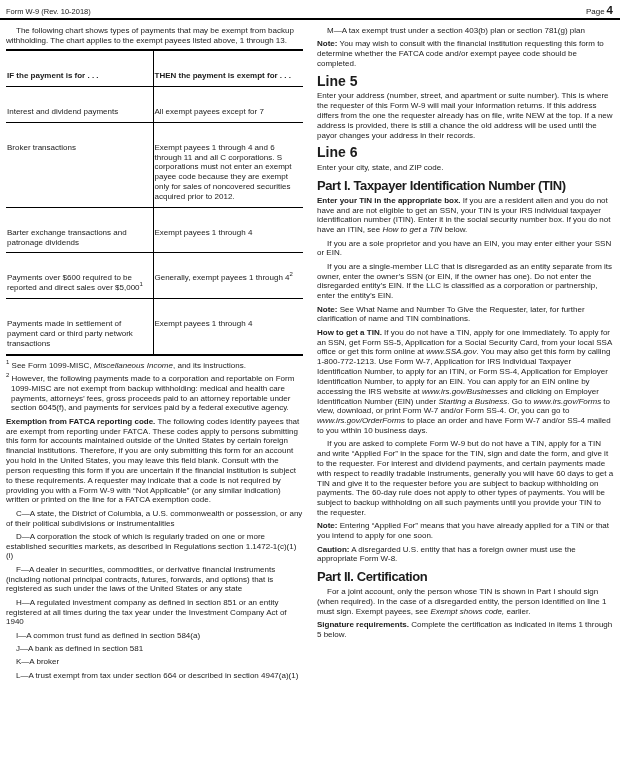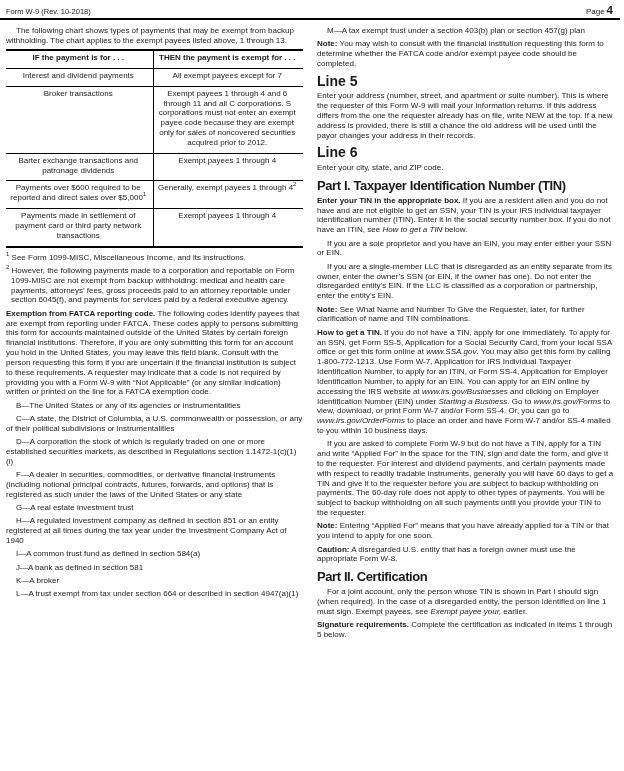--- a/index.html
+++ b/index.html
@@ -24,22 +24,22 @@
   .indent { text-indent:10px; }
   .footnote { padding-left:5px; text-indent:-5px; }
   sup { font-size:6px; line-height:0; vertical-align:super; }
 
   .h2 { font-size:14px; font-weight:bold; margin:4px 0 2.5px 0; }
   .h1 { font-size:13px; font-weight:bold; margin:5px 0 3px 0; letter-spacing:-0.4px; white-space:nowrap; }
 
   table.chart { width:100%; border-collapse:collapse; margin:1px 0 5px 0;
     border-top:2px solid #000; border-bottom:2px solid #000; }
   table.chart th, table.chart td {
-    text-align:center; vertical-align:top; font-size:8px; line-height:1.23;
-    padding:2px 3px 5px 1px; border-bottom:1px solid #000;
+    text-align:left; vertical-align:top; font-size:8px; line-height:1.23;
+    padding:20px 3px 5px 1px; border-bottom:1px solid #000;
   }
   table.chart th { font-weight:bold; }
   table.chart .cell-if { border-right:1px solid #000; width:49.5%; }
   table.chart tr:last-child td { border-bottom:none; }
 </style>
 </head>
 <body>
 
 <div class="page">
   <div class="hdr">
@@ -73,48 +73,46 @@
             <tr>
               <td class="cell-if"><span>Payments over $600 required to be reported and direct sales over $5,000</span><sup>1</sup></td>
               <td class="cell-then"><span>Generally, exempt payees 1 through 4</span><sup>2</sup></td>
             </tr>
             <tr>
               <td class="cell-if"><span>Payments made in settlement of payment card or third party network transactions</span></td>
               <td class="cell-then"><span>Exempt payees 1 through 4</span></td>
             </tr>
           </tbody>
         </table>
-        <p class="para footnote"><sup>1</sup><span> See Form 1099-MISC, </span><span style="">Miscellaneous Income</span><span>, and its instructions.</span></p>
+        <p class="para footnote"><sup>1</sup><span> See Form 1099-MISC, </span><span style="font-style: italic;">Miscellaneous Income</span><span>, and its instructions.</span></p>
         <p class="para footnote"><sup>2</sup><span> However, the following payments made to a corporation and reportable on Form 1099-MISC are not exempt from backup withholding: medical and health care payments, attorneys’ fees, gross proceeds paid to an attorney reportable under section 6045(f), and payments for services paid by a federal executive agency.</span></p>
         <p class="para"><span style="font-weight: bold;">Exemption from FATCA reporting code.</span><span> The following codes identify payees that are exempt from reporting under FATCA. These codes apply to persons submitting this form for accounts maintained outside of the United States by certain foreign financial institutions. Therefore, if you are only submitting this form for an account you hold in the United States, you may leave this field blank. Consult with the person requesting this form if you are uncertain if the financial institution is subject to these requirements. A requester may indicate that a code is not required by providing you with a Form W-9 with “Not Applicable” (or any similar indication) written or printed on the line for a FATCA exemption code.</span></p>
-        <p class="para indent"><span>B—The United States or any of its agencies or instrumentalities</span></p>
         <p class="para indent"><span>C—A state, the District of Columbia, a U.S. commonwealth or possession, or any of their political subdivisions or instrumentalities</span></p>
         <p class="para indent"><span>D—A corporation the stock of which is regularly traded on one or more established securities markets, as described in Regulations section 1.1472-1(c)(1)(i)</span></p>
         <p class="para indent"><span>F—A dealer in securities, commodities, or derivative financial instruments (including notional principal contracts, futures, forwards, and options) that is registered as such under the laws of the United States or any state</span></p>
-        <p class="para indent"><span>G—A real estate investment trust</span></p>
         <p class="para indent"><span>H—A regulated investment company as defined in section 851 or an entity registered at all times during the tax year under the Investment Company Act of 1940</span></p>
         <p class="para indent"><span>I—A common trust fund as defined in section 584(a)</span></p>
         <p class="para indent"><span>J—A bank as defined in section 581</span></p>
         <p class="para indent"><span>K—A broker</span></p>
         <p class="para indent"><span>L—A trust exempt from tax under section 664 or described in section 4947(a)(1)</span></p>
       </div>
     <div class="col" id="col-right">
-        <p class="para indent"><span>M—A tax exempt trust under a section 403(b) plan or section 457(g) plan</span></p>
+        <p class="para indent"><span>M—A tax exempt trust under a section 403(b) plan or section 781(g) plan</span></p>
         <p class="para"><span style="font-weight: bold;">Note:</span><span> You may wish to consult with the financial institution requesting this form to determine whether the FATCA code and/or exempt payee code should be completed.</span></p>
         <div class="h2">Line 5</div>
         <p class="para"><span>Enter your address (number, street, and apartment or suite number). This is where the requester of this Form W-9 will mail your information returns. If this address differs from the one the requester already has on file, write NEW at the top. If a new address is provided, there is still a chance the old address will be used until the payor changes your address in their records.</span></p>
         <div class="h2">Line 6</div>
         <p class="para"><span>Enter your city, state, and ZIP code.</span></p>
         <div class="h1">Part I. Taxpayer Identification Number (TIN)</div>
         <p class="para"><span style="font-weight: bold;">Enter your TIN in the appropriate box.</span><span> If you are a resident alien and you do not have and are not eligible to get an SSN, your TIN is your IRS individual taxpayer identification number (ITIN). Enter it in the social security number box. If you do not have an ITIN, see </span><span style="font-style: italic;">How to get a TIN</span><span> below.</span></p>
         <p class="para indent"><span>If you are a sole proprietor and you have an EIN, you may enter either your SSN or EIN.</span></p>
         <p class="para indent"><span>If you are a single-member LLC that is disregarded as an entity separate from its owner, enter the owner’s SSN (or EIN, if the owner has one). Do not enter the disregarded entity’s EIN. If the LLC is classified as a corporation or partnership, enter the entity’s EIN.</span></p>
         <p class="para"><span style="font-weight: bold;">Note:</span><span> See </span><span style="">What Name and Number To Give the Requester,</span><span> later, for further clarification of name and TIN combinations.</span></p>
         <p class="para"><span style="font-weight: bold;">How to get a TIN.</span><span> If you do not have a TIN, apply for one immediately. To apply for an SSN, get Form SS-5, Application for a Social Security Card, from your local SSA office or get this form online at </span><span style="font-style: italic;">www.SSA.gov</span><span>. You may also get this form by calling 1-800-772-1213. Use Form W-7, Application for IRS Individual Taxpayer Identification Number, to apply for an ITIN, or Form SS-4, Application for Employer Identification Number, to apply for an EIN. You can apply for an EIN online by accessing the IRS website at </span><span style="font-style: italic;">www.irs.gov/Businesses</span><span> and clicking on Employer Identification Number (EIN) under </span><span style="font-style: italic;">Starting a Business</span><span>. Go to </span><span style="font-style: italic;">www.irs.gov/Forms</span><span> to view, download, or print Form W-7 and/or Form SS-4.  Or, you can go to </span><span style="font-style: italic;">www.irs.gov/OrderForms</span><span> to place an order and have Form W-7 and/or SS-4 mailed to you within 10 business days.</span></p>
         <p class="para indent"><span>If you are asked to complete Form W-9 but do not have a TIN, apply for a TIN and write “Applied For” in the space for the TIN, sign and date the form, and give it to the requester. For interest and dividend payments, and certain payments made with respect to readily tradable instruments, generally you will have 60 days to get a TIN and give it to the requester before you are subject to backup withholding on payments. The 60-day rule does not apply to other types of payments. You will be subject to backup withholding on all such payments until you provide your TIN to the requester.</span></p>
         <p class="para"><span style="font-weight: bold;">Note:</span><span> Entering “Applied For” means that you have already applied for a TIN or that you intend to apply for one soon.</span></p>
         <p class="para"><span style="font-weight: bold;">Caution:</span><span> A disregarded U.S. entity that has a foreign owner must use the appropriate Form W-8.</span></p>
         <div class="h1">Part II. Certification</div>
-        <p class="para indent"><span>For a joint account, only the person whose TIN is shown in Part I should sign (when required). In the case of a disregarded entity, the person identified on line 1 must sign. Exempt payees, see </span><span style="font-style: italic;">Exempt payee your,</span><span> earlier.</span></p>
+        <p class="para indent"><span>For a joint account, only the person whose TIN is shown in Part I should sign (when required). In the case of a disregarded entity, the person identified on line 1 must sign. Exempt payees, see </span><span style="font-style: italic;">Exempt shows code,</span><span> earlier.</span></p>
         <p class="para"><span style="font-weight: bold;">Signature requirements.</span><span> Complete the certification as indicated in items 1 through 5 below.</span></p>
       </div>
   </div>
 </div>
 
 </body></html>

